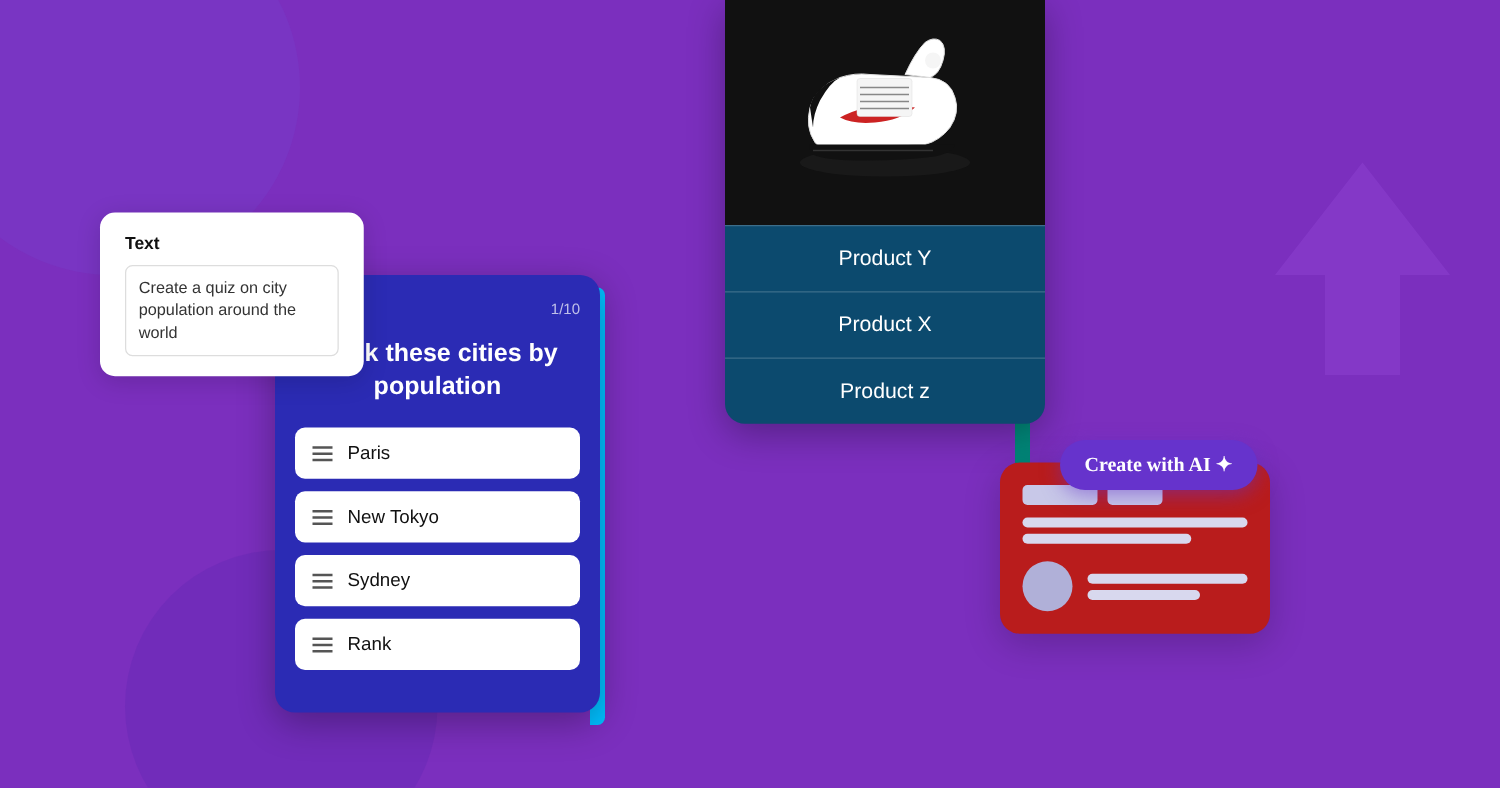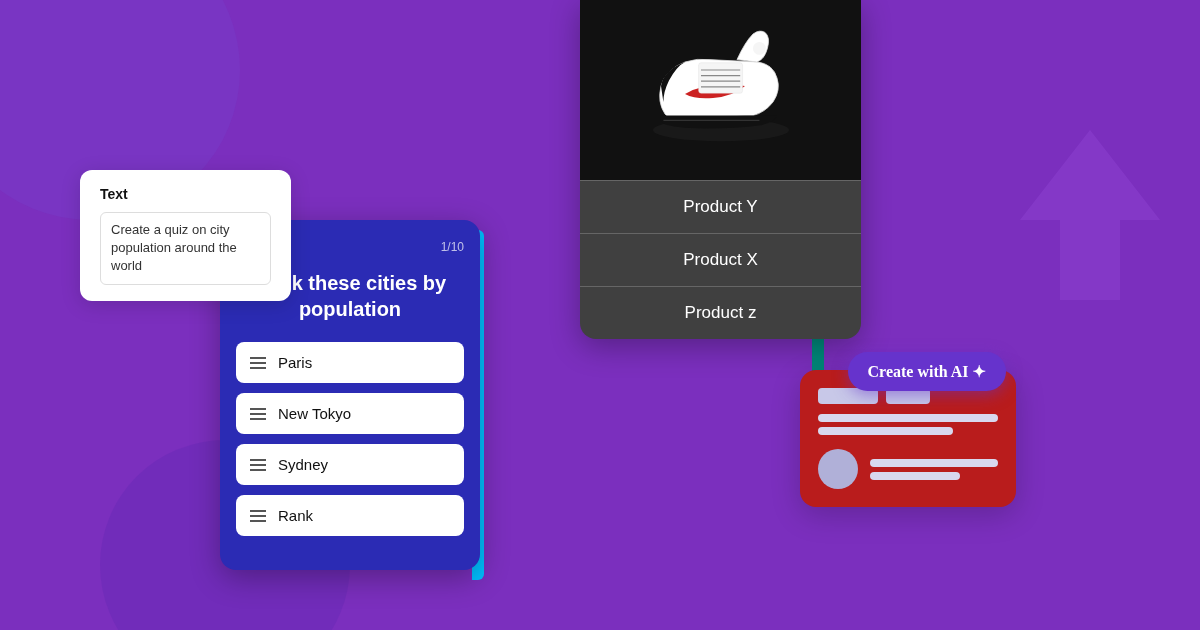--- a/index.html
+++ b/index.html
@@ -120,22 +120,22 @@
       font-size: 15px;
       color: #111;
       font-weight: 500;
     }
 
     
     .product-card {
       position: absolute;
       top: 0;
       left: 580px;
-      width: 281px;
-      background: #404040;
+      width: 256px;
+      background: #0c4a6e;
       border-radius: 0 0 16px 16px;
       z-index: 8;
       box-shadow: 0 8px 30px rgba(0,0,0,0.3);
       overflow: hidden;
     }
     .product-card-side {
       position: absolute;
       top: 0;
       left: 812px;
       width: 12px;

